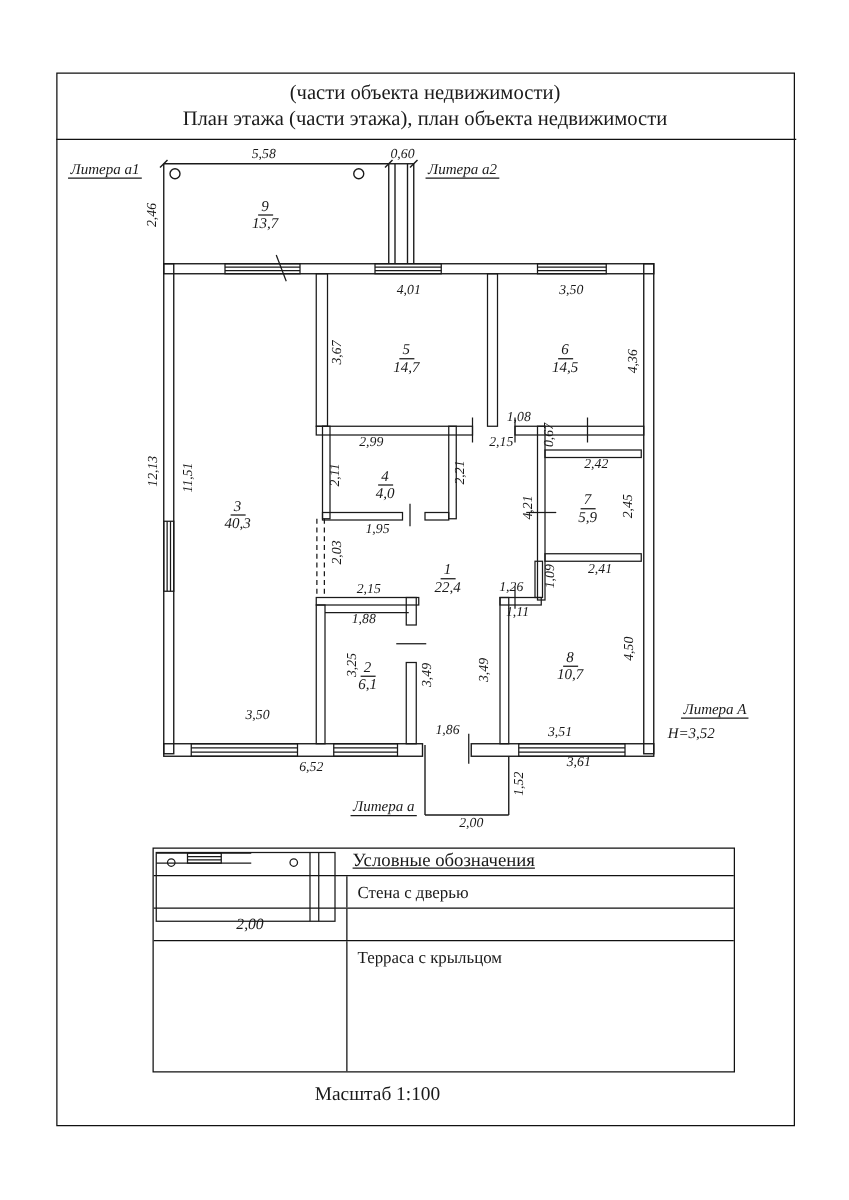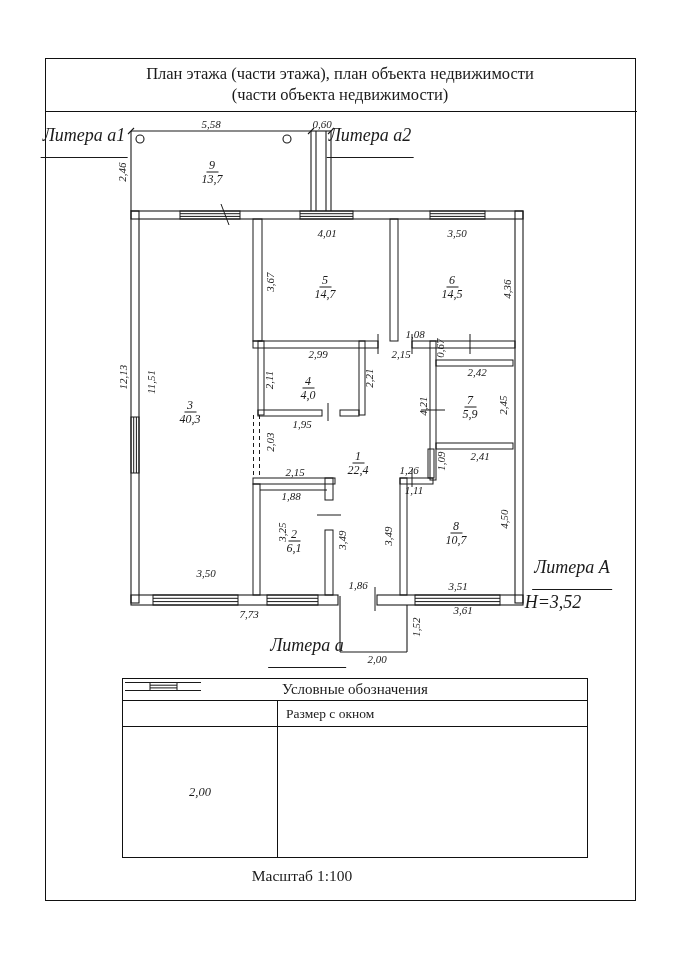--- a/index.html
+++ b/index.html
@@ -11,27 +11,27 @@
   #title{left:340px;top:63px;transform:translateX(-50%);width:560px;text-align:center;
          font-size:16.5px;line-height:21px;white-space:nowrap;}
   svg{position:absolute;left:0;top:0;}
   .dim{position:absolute;font-style:italic;font-size:11px;line-height:11px;white-space:nowrap;
        transform:translate(-50%,-50%);}
   .dim.v{transform:translate(-50%,-50%) rotate(-90deg);}
   .room{position:absolute;transform:translate(-50%,-50%);text-align:center;
         font-style:italic;font-size:12px;line-height:13px;}
   .room .rnum{display:inline-block;border-bottom:1px solid #1a1a1a;padding:0 3px 0px 3px;}
   .room .rarea{display:block;}
-  .litera{position:absolute;font-style:italic;font-size:18px;line-height:14px;
-          transform:translateX(-50%);border-bottom:1px solid #1a1a1a;padding:0 2px 15px 2px;white-space:nowrap;}
-  .plain{border-bottom:none;margin-top:16px;}
+  .litera{position:absolute;font-style:italic;font-size:12px;line-height:14px;
+          transform:translateX(-50%);border-bottom:1px solid #1a1a1a;padding:0 2px 0 2px;white-space:nowrap;}
+  .plain{border-bottom:none;}
   #legend{left:122px;top:678px;width:466px;height:180px;border:1.5px solid #111;box-sizing:border-box;
           display:flex;flex-direction:column;}
   #legend .hdr{height:21px;border-bottom:1.4px solid #111;text-align:center;
-               font-size:15px;line-height:20px;}
+               font-size:15px;line-height:20px;text-decoration:underline;}
   #legend .row{display:flex;border-bottom:1.4px solid #111;}
   #legend .row:last-child{border-bottom:none;flex:1;}
   #legend .sym{width:154px;border-right:1.4px solid #111;display:flex;
                align-items:center;justify-content:center;flex:none;}
   #legend .lbl{flex:1;padding-left:8px;font-size:13.5px;display:flex;align-items:center;}
   #legend .row.tall .sym{align-items:flex-start;padding-top:3px;}
   #legend .row.tall .lbl{align-items:flex-start;padding-top:5px;}
   #legend .sample{font-style:italic;font-size:12.5px;}
   #legend .porch-box{width:26px;height:19px;border:1.4px solid #111;}
   #scale{left:302px;top:867px;transform:translateX(-50%);font-size:15.5px;white-space:nowrap;}
@@ -41,22 +41,22 @@
 </style>
 </head>
 <body>
 
 <div id="page">
 
   <div id="frame" class="abs"></div>
   <div id="title-sep" class="abs"></div>
 
   <div id="title" class="abs">
+    <div>(части объекта недвижимости)</div>
     <div>План этажа (части этажа), план объекта недвижимости</div>
-    <div>(части объекта недвижимости)</div>
   </div>
 
   <svg width="679" height="960">
     <g stroke-width="1.1">
       <line x1="131" y1="131" x2="311" y2="131"></line>
       <line x1="131" y1="131" x2="131" y2="211"></line>
       <circle cx="140" cy="139" r="4" fill="#fff"></circle>
       <circle cx="287" cy="139" r="4" fill="#fff"></circle>
 
       <line x1="128" y1="134" x2="134" y2="128"></line>
@@ -169,62 +169,74 @@
   <div class="dim v" style="left:122px;top:172px">2,46</div>
   <div class="dim v" style="left:123px;top:377px">12,13</div>
   <div class="dim v" style="left:151px;top:382px">11,51</div>
   <div class="dim" style="left:327px;top:233px">4,01</div>
   <div class="dim" style="left:457px;top:233px">3,50</div>
   <div class="dim v" style="left:270px;top:282px">3,67</div>
   <div class="dim v" style="left:507px;top:289px">4,36</div>
   <div class="dim" style="left:415px;top:334px">1,08</div>
   <div class="dim" style="left:401px;top:354px">2,15</div>
   <div class="dim v" style="left:440px;top:348px">0,67</div>
-  <div class="dim" style="left:318px;top:354px">2,99</div>
+  <div class="dim" style="left:297px;top:354px">2,99</div>
   <div class="dim v" style="left:269px;top:380px">2,11</div>
   <div class="dim v" style="left:369px;top:378px">2,21</div>
   <div class="dim" style="left:302px;top:424px">1,95</div>
   <div class="dim" style="left:477px;top:372px">2,42</div>
   <div class="dim v" style="left:503px;top:405px">2,45</div>
   <div class="dim v" style="left:423px;top:406px">4,21</div>
   <div class="dim" style="left:480px;top:456px">2,41</div>
   <div class="dim v" style="left:441px;top:461px">1,09</div>
   <div class="dim v" style="left:270px;top:442px">2,03</div>
   <div class="dim" style="left:295px;top:472px">2,15</div>
   <div class="dim" style="left:291px;top:496px">1,88</div>
   <div class="dim" style="left:409px;top:470px">1,26</div>
   <div class="dim" style="left:414px;top:490px">1,11</div>
   <div class="dim v" style="left:282px;top:532px">3,25</div>
   <div class="dim v" style="left:342px;top:540px">3,49</div>
   <div class="dim v" style="left:388px;top:536px">3,49</div>
   <div class="dim v" style="left:504px;top:519px">4,50</div>
   <div class="dim" style="left:206px;top:573px">3,50</div>
-  <div class="dim" style="left:249px;top:614px">7,73</div>
+  <div class="dim" style="left:249px;top:614px">6,52</div>
   <div class="dim" style="left:358px;top:585px">1,86</div>
-  <div class="dim" style="left:458px;top:586px">3,51</div>
+  <div class="dim" style="left:448px;top:586px">3,51</div>
   <div class="dim" style="left:463px;top:610px">3,61</div>
   <div class="dim v" style="left:416px;top:627px">1,52</div>
   <div class="dim" style="left:377px;top:659px">2,00</div>
 
   <div id="legend" class="abs">
     <div class="hdr">Условные обозначения</div>
     <div class="row" style="height:25px">
       <div class="sym">
         <svg width="80" height="14">
           <line x1="2" y1="3.5" x2="78" y2="3.5"></line>
             <line x1="2" y1="11.5" x2="78" y2="11.5"></line>
           <rect x="27" y="3.5" width="27" height="8"></rect>
           <line x1="27" y1="6.2" x2="54" y2="6.2"></line>
             <line x1="27" y1="8.9" x2="54" y2="8.9"></line>
         </svg>
       </div>
-      <div class="lbl">Размер с окном</div>
+      <div class="lbl">Стена с дверью</div>
     </div>
     <div class="row" style="height:25px">
       <div class="sym">
         <span class="sample">2,00</span>
       </div>
     </div>
+    <div class="row tall">
+      <div class="sym">
+        <svg width="148" height="60">
+          <rect x="2" y="3" width="143" height="55"></rect>
+          <circle cx="14" cy="11" r="3"></circle>
+            <circle cx="112" cy="11" r="3"></circle>
+          <line x1="125" y1="3" x2="125" y2="58"></line>
+            <line x1="132" y1="3" x2="132" y2="58"></line>
+        </svg>
+      </div>
+      <div class="lbl">Терраса с крыльцом</div>
+    </div>
   </div>
 
   <div id="scale" class="abs">Масштаб 1:100</div>
 
 </div>
 
 </body></html>

